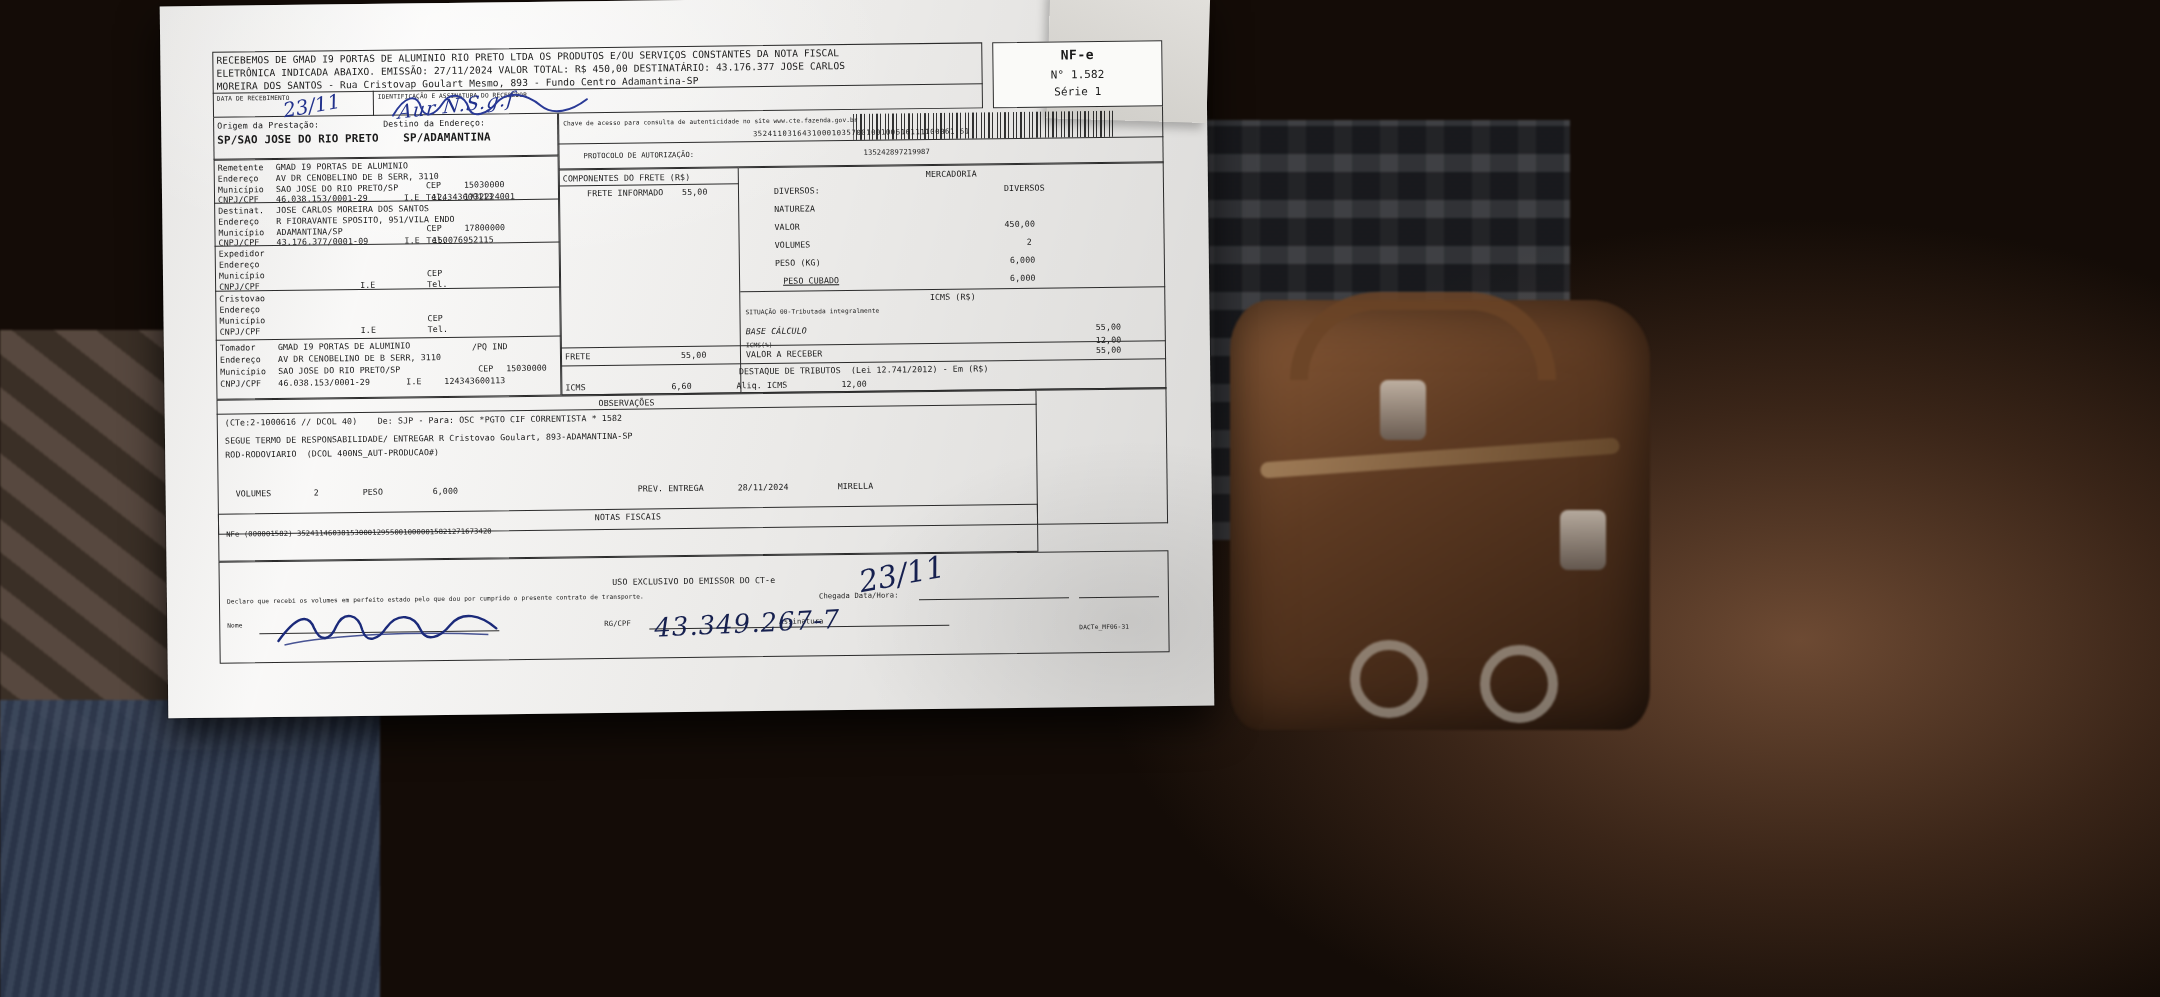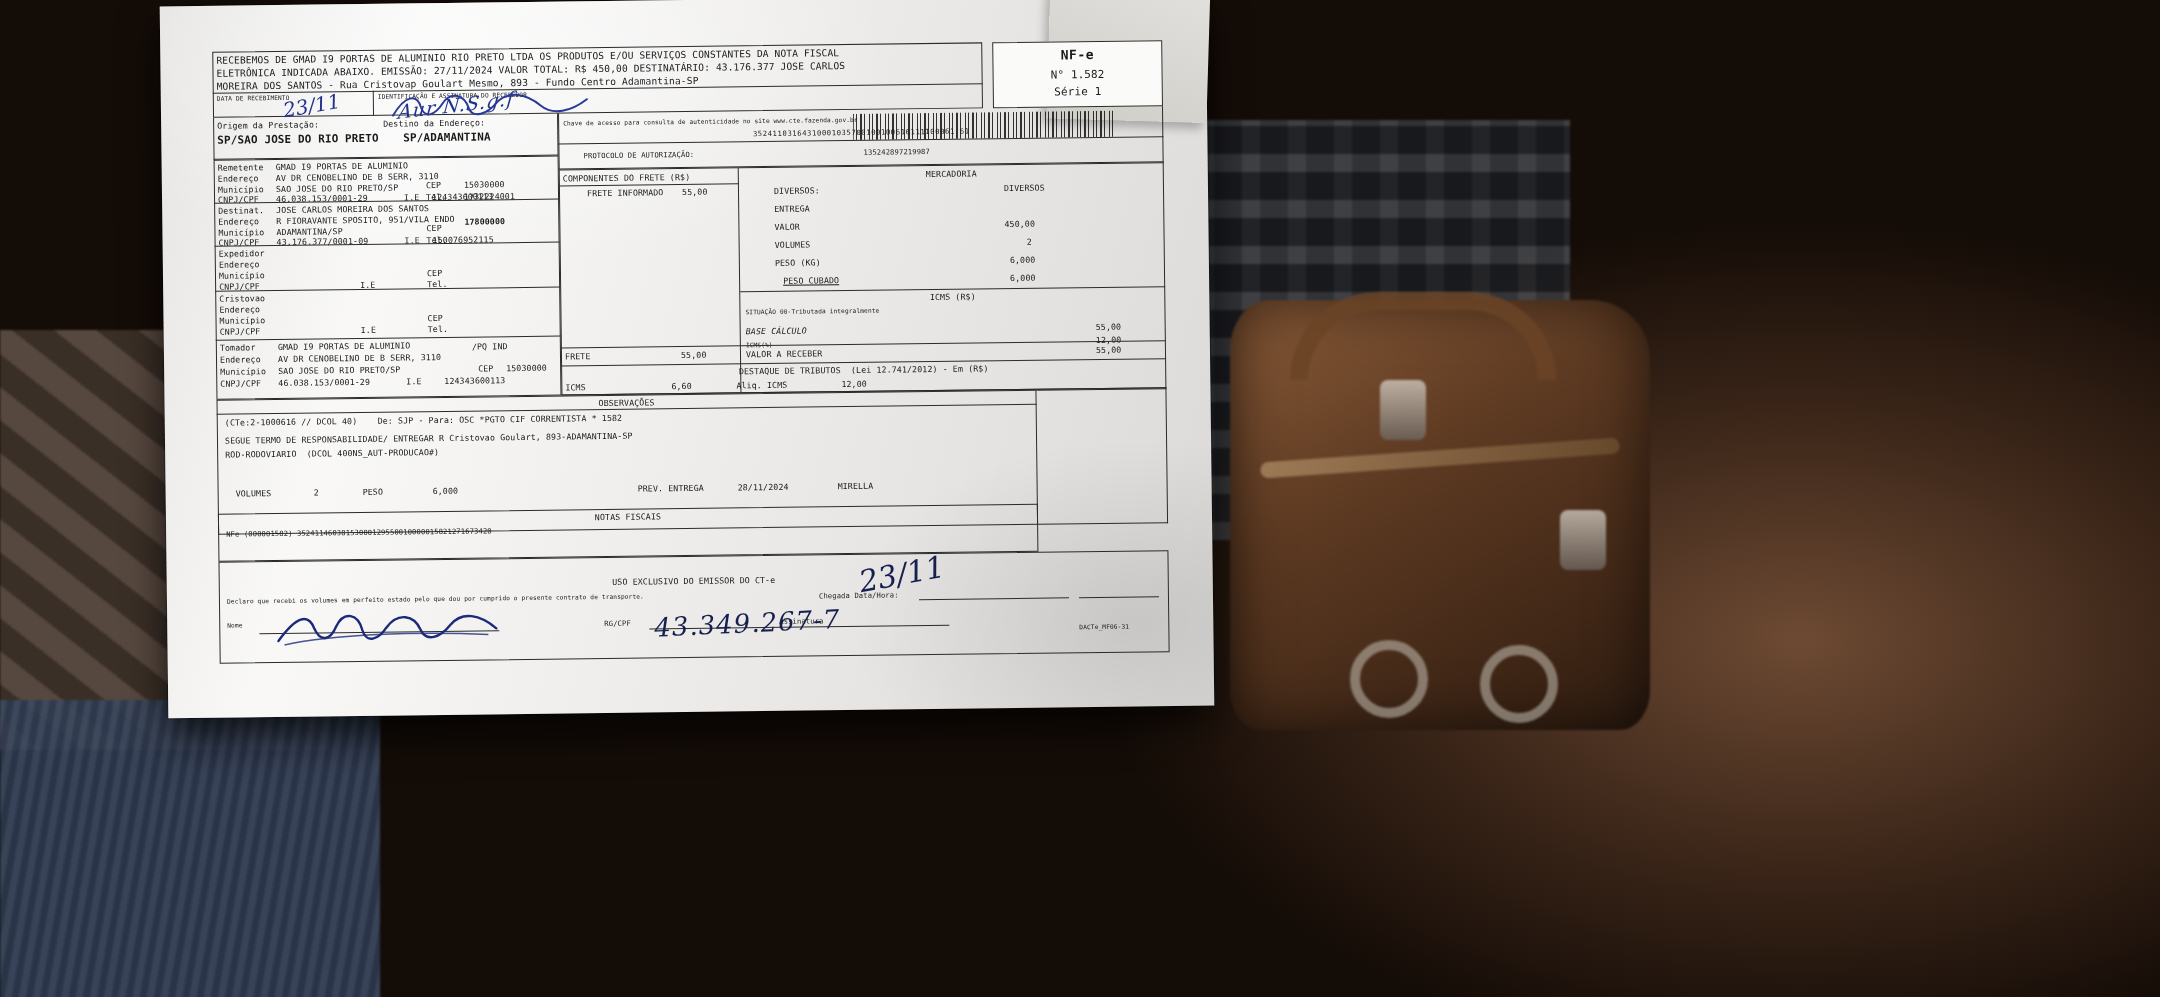--- a/index.html
+++ b/index.html
@@ -144,21 +144,21 @@
       <div class="t lbl" style="left:62px;top:154px;">JOSE CARLOS MOREIRA DOS SANTOS</div>
       <div class="t lbl" style="left:4px;top:165px;">Endereço</div>
       <div class="t lbl" style="left:62px;top:165px;">R FIORAVANTE SPOSITO, 951/VILA ENDO</div>
       <div class="t lbl" style="left:4px;top:176px;">Município</div>
       <div class="t lbl" style="left:62px;top:176px;">ADAMANTINA/SP</div>
       <div class="t lbl" style="left:4px;top:186px;">CNPJ/CPF</div>
       <div class="t lbl" style="left:62px;top:186px;">43.176.377/0001-09</div>
       <div class="t lbl" style="left:190px;top:186px;">I.E</div>
       <div class="t lbl" style="left:218px;top:186px;">150076952115</div>
       <div class="t lbl" style="left:212px;top:174px;">CEP</div>
-      <div class="t lbl" style="left:250px;top:168px;font-weight:bold;">17800000</div>
+      <div class="t lbl" style="left:250px;top:174px;">17800000</div>
       <div class="t lbl" style="left:212px;top:186px;">Tel.</div>
 
       <div class="t lbl" style="left:4px;top:197px;">Expedidor</div>
       <div class="t lbl" style="left:4px;top:208px;">Endereço</div>
       <div class="t lbl" style="left:4px;top:219px;">Município</div>
       <div class="t lbl" style="left:4px;top:230px;">CNPJ/CPF</div>
       <div class="t lbl" style="left:145px;top:230px;">I.E</div>
       <div class="t lbl" style="left:212px;top:219px;">CEP</div>
       <div class="t lbl" style="left:212px;top:230px;">Tel.</div>
 
@@ -190,21 +190,21 @@
       <div class="t lbl" style="left:349px;top:141px;margin-left:24px;">FRETE INFORMADO</div>
       <div class="t lbl" style="left:468px;top:141px;">55,00</div>
       <div class="rule" style="left:345px;top:300px;width:180px;"></div>
       <div class="t lbl" style="left:349px;top:304px;">FRETE</div>
       <div class="t lbl" style="left:465px;top:304px;">55,00</div>
 
       <div class="bx" style="left:525px;top:122px;width:425px;height:226px;border-left:none;"></div>
       <div class="t lbl c" style="left:525px;top:126px;width:425px;">MERCADORIA</div>
       <div class="t lbl" style="left:560px;top:141px;">DIVERSOS:</div>
       <div class="t lbl" style="left:790px;top:141px;">DIVERSOS</div>
-      <div class="t lbl" style="left:560px;top:159px;">ENTREGA</div>
+      <div class="t lbl" style="left:560px;top:159px;">NATUREZA</div>
       <div class="t lbl" style="left:560px;top:177px;">VALOR</div>
       <div class="t lbl" style="left:790px;top:177px;">450,00</div>
       <div class="t lbl" style="left:560px;top:195px;">VOLUMES</div>
       <div class="t lbl" style="left:812px;top:195px;">2</div>
       <div class="t lbl" style="left:560px;top:213px;">PESO (KG)</div>
       <div class="t lbl" style="left:795px;top:213px;">6,000</div>
       <div class="t lbl" style="left:568px;top:231px;text-decoration:underline;">PESO CUBADO</div>
       <div class="t lbl" style="left:795px;top:231px;">6,000</div>
 
       <div class="rule" style="left:525px;top:246px;width:425px;"></div>

